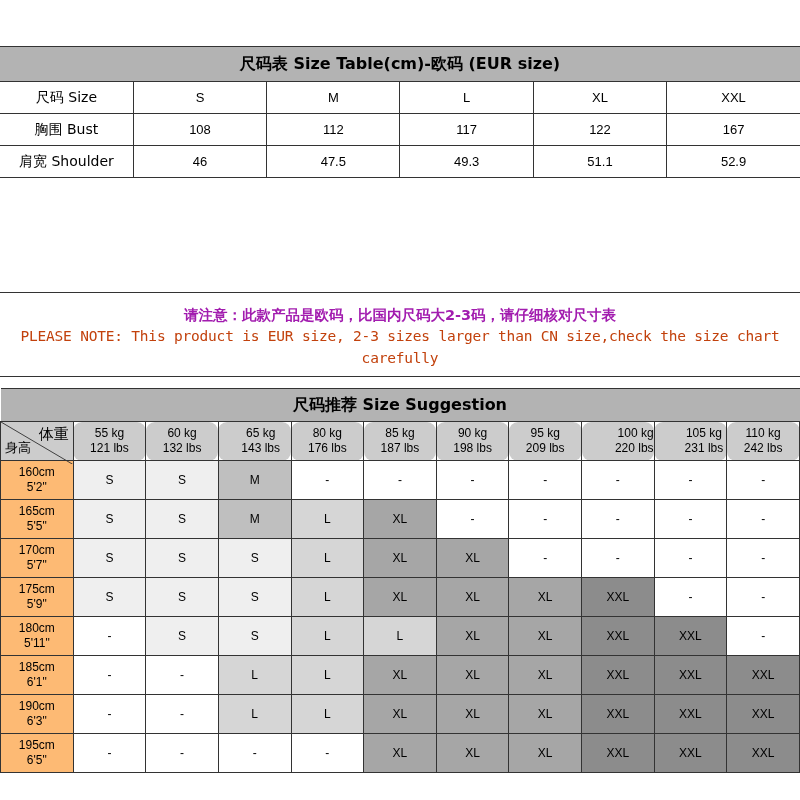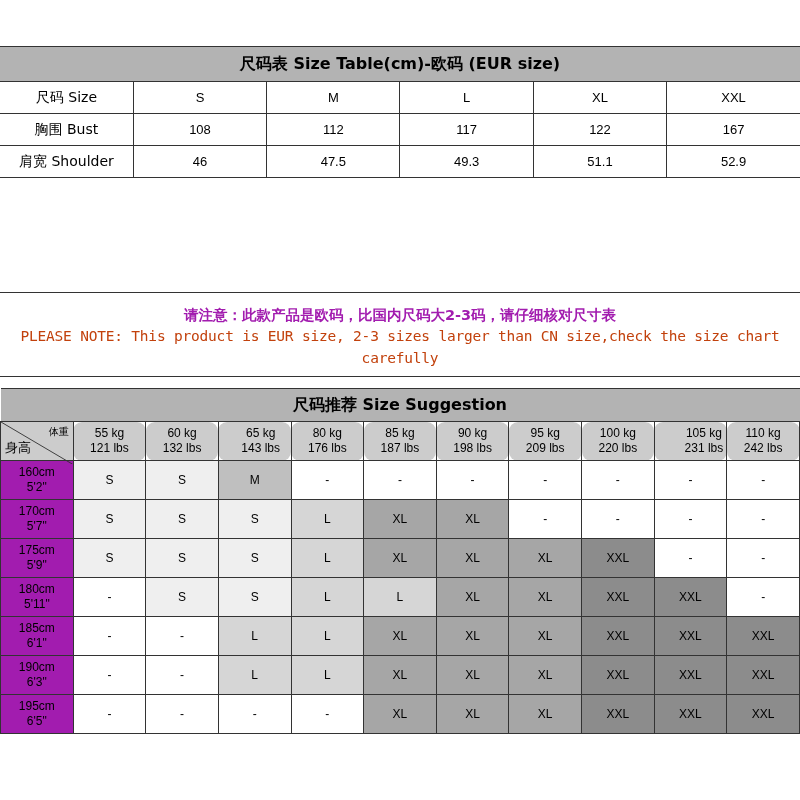--- a/index.html
+++ b/index.html
@@ -116,39 +116,39 @@
     padding: 0;
   }
   td.corner .diag {
     position: absolute;
     inset: 0;
   }
   td.corner .tr-label {
     position: absolute;
     right: 4px;
     top: 3px;
-    font-size: 10px;
+    font-size: 15px;
     font-family: Liberation Serif, serif;
   }
   td.corner .bl-label {
     position: absolute;
     left: 4px;
     bottom: 3px;
     font-size: 13px;
     font-family: "DejaVu Sans", sans-serif;
   }
   td.colhead {
     background: #cccccc;
     font-size: 11.5px;
     line-height: 15px;
     height: 46px;
     border-radius: 9px;
   }
   td.rowhead2 {
-    background: #a21caf;
+    background: #fdba74;
     font-size: 11.5px;
     line-height: 15px;
     border-left: none;
   }
   td.lastcell { border-right: none; }
   .sh-empty { background: #ffffff; }
   .sh-l1 { background: #efefef; }
   .sh-l2 { background: #d6d6d6; }
   .sh-l3 { background: #bfbfbf; }
   .sh-l4 { background: #a6a6a6; }
@@ -210,31 +210,44 @@
             <span class="tr-label">体重</span>
             <span class="bl-label">身高</span>
           </td>
           <td class="colhead" style="width: 57px;">55 kg<br>121 lbs</td>
           <td class="colhead" style="width: 57px;">60 kg<br>132 lbs</td>
           <td class="colhead" style="width: 69px; padding-left: 12px;">65 kg<br>143 lbs</td>
           <td class="colhead" style="width: 72px;">80 kg<br>176 lbs</td>
           <td class="colhead" style="width: 74px;">85 kg<br>187 lbs</td>
           <td class="colhead" style="width: 70px;">90 kg<br>198 lbs</td>
           <td class="colhead" style="width: 70px;">95 kg<br>209 lbs</td>
-          <td class="colhead" style="width: 70px;">100 kg<br>220 lbs</td>
+          <td class="colhead" style="width: 70px; text-align: right;">100 kg<br>220 lbs</td>
           <td class="colhead" style="width: 62px; padding-left: 27px;">105 kg<br>231 lbs</td>
           <td class="colhead lastcell" style="width: 61px;">110 kg<br>242 lbs</td>
         </tr>
         <tr>
           <td class="rowhead2">160cm<br>5'2"</td>
           <td class="sh-l1">S</td>
           <td class="sh-l1">S</td>
           <td class="sh-l3">M</td>
           <td class="sh-empty">-</td>
           <td class="sh-empty">-</td>
+          <td class="sh-empty">-</td>
+          <td class="sh-empty">-</td>
+          <td class="sh-empty">-</td>
+          <td class="sh-empty">-</td>
+          <td class="sh-empty lastcell">-</td>
+        </tr>
+        <tr>
+          <td class="rowhead2">165cm<br>5'5"</td>
+          <td class="sh-l1">S</td>
+          <td class="sh-l1">S</td>
+          <td class="sh-l3">M</td>
+          <td class="sh-l2">L</td>
+          <td class="sh-l4">XL</td>
           <td class="sh-empty">-</td>
           <td class="sh-empty">-</td>
           <td class="sh-empty">-</td>
           <td class="sh-empty">-</td>
           <td class="sh-empty lastcell">-</td>
         </tr>
         <tr>
           <td class="rowhead2">170cm<br>5'7"</td>
           <td class="sh-l1">S</td>
           <td class="sh-l1">S</td>

